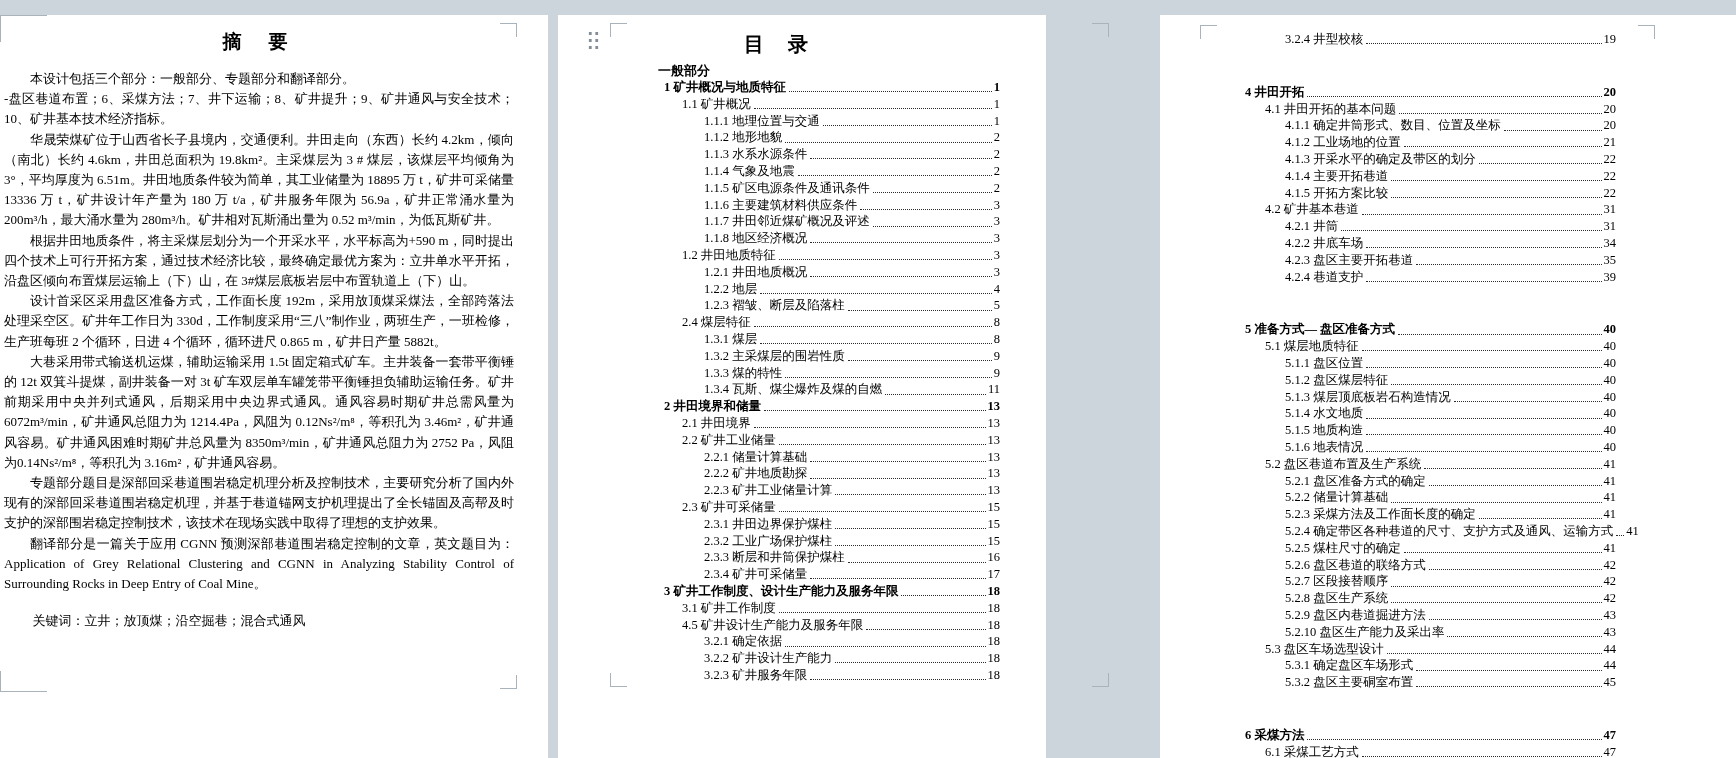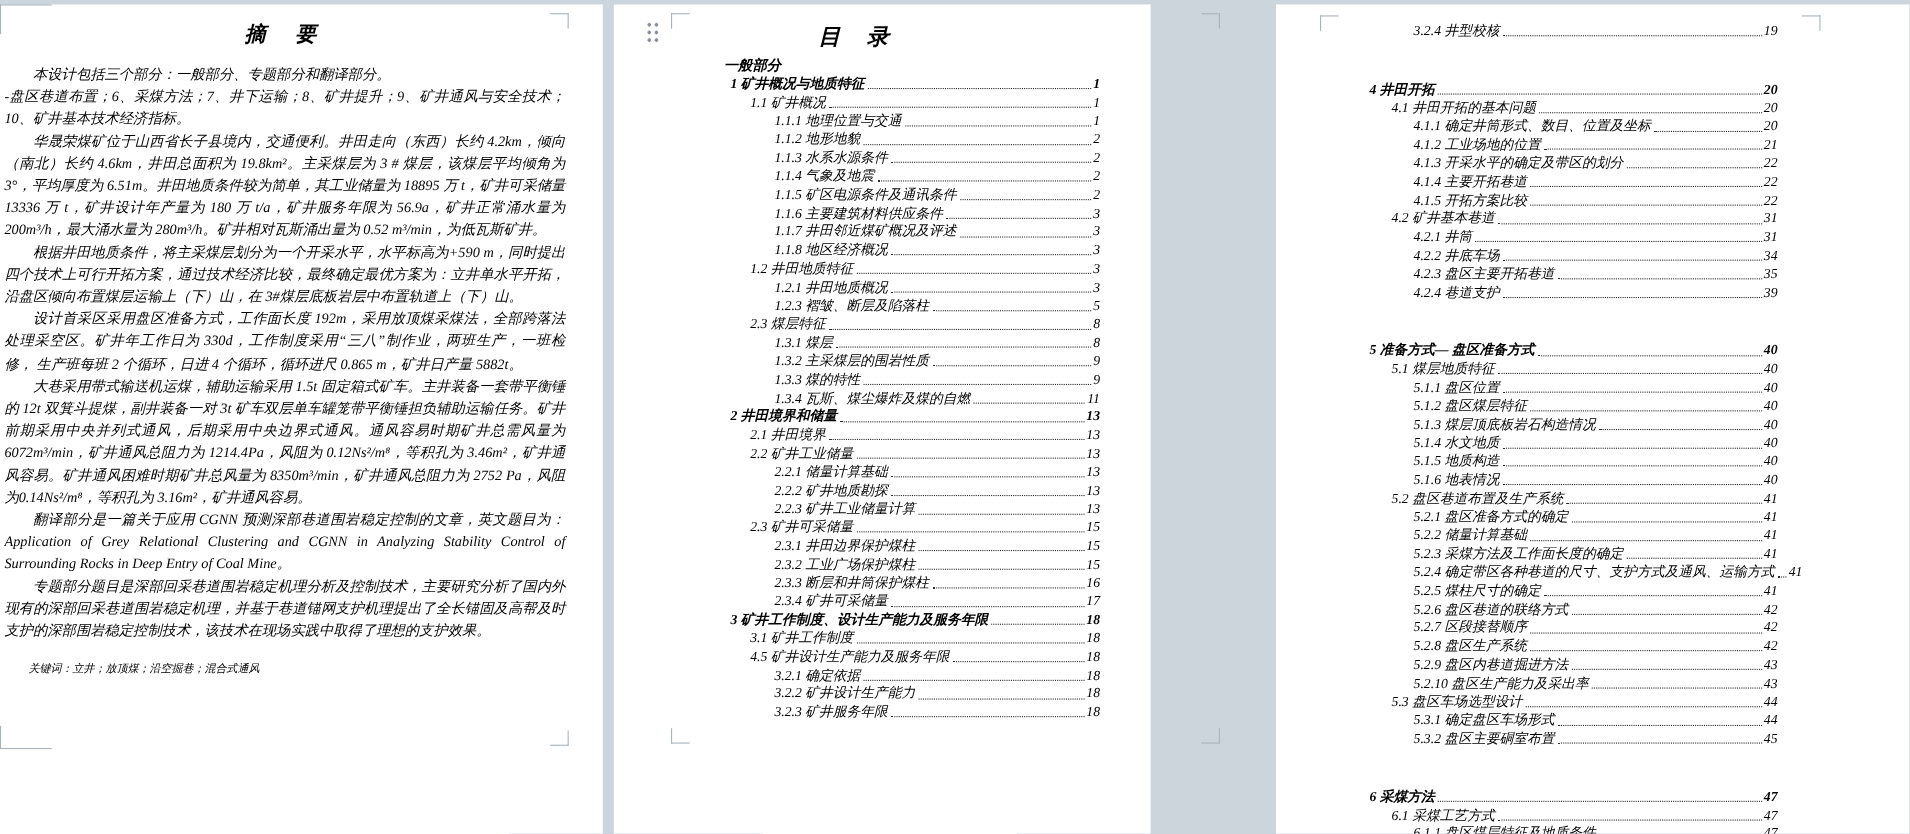--- a/index.html
+++ b/index.html
@@ -2,41 +2,41 @@
 <html><head>
 <meta charset="utf-8">
 <style>
   html,body{margin:0;padding:0;}
   body{
     width:1736px;height:758px;overflow:hidden;position:relative;
     background:#cdd5dc;
     font-family:"Liberation Serif","DejaVu Serif",serif;
     color:#000;
   }
-  .page{position:absolute;top:4px;bottom:0;background:#fff;font-style:italic;}
+  .page{position:absolute;top:15px;bottom:0;background:#fff;}
   .page-left{left:0;width:548px;}
   .page-mid{left:558px;width:488px;}
   .page-right{left:1160px;width:576px;}
 
   
   .crop{position:absolute;width:16px;height:13px;border:0 solid #a8b3bb;}
   .crop.tl{border-left-width:1px;border-top-width:1px;}
   .crop.tr{border-right-width:1px;border-top-width:1px;}
   .crop.bl{border-left-width:1px;border-bottom-width:1px;}
   .crop.br{border-right-width:1px;border-bottom-width:1px;}
 
   
   .abs-title{
     margin:14px 38px 14px 4px;text-align:center;
     font-size:19px;font-weight:bold;letter-spacing:4px;
   }
   .abs-body{margin:0 34px 0 4px;font-size:13px;line-height:20.2px;text-align:justify;}
   .abs-body p{margin:0;}
   .abs-body p.ind{text-indent:2em;}
-  .abs-keywords{margin:18px 34px 0 4px;font-size:10px;text-indent:2.2em;}
+  .abs-keywords{margin:18px 34px 0 4px;font-size:13px;text-indent:2.2em;}
 
   
   .drag-handle{
     position:absolute;left:28px;top:14px;width:13px;height:21px;
     background-image:radial-gradient(#848d95 1.4px, rgba(0,0,0,0) 1.6px);
     background-size:6.5px 7px;background-position:1px 1px;
     cursor:move;
   }
 
   
@@ -70,22 +70,22 @@
   <div class="crop br" style="left:500px;top:660px;"></div>
 
   <h1 class="abs-title">摘　要</h1>
   <div class="abs-body">
       <p class="ind">本设计包括三个部分：一般部分、专题部分和翻译部分。</p>
       <p>-盘区巷道布置；6、采煤方法；7、井下运输；8、矿井提升；9、矿井通风与安全技术；10、矿井基本技术经济指标。</p>
       <p class="ind">华晟荣煤矿位于山西省长子县境内，交通便利。井田走向（东西）长约 4.2km，倾向（南北）长约 4.6km，井田总面积为 19.8km²。主采煤层为 3 # 煤层，该煤层平均倾角为 3°，平均厚度为 6.51m。井田地质条件较为简单，其工业储量为 18895 万 t，矿井可采储量 13336 万 t，矿井设计年产量为 180 万 t/a，矿井服务年限为 56.9a，矿井正常涌水量为 200m³/h，最大涌水量为 280m³/h。矿井相对瓦斯涌出量为 0.52 m³/min，为低瓦斯矿井。</p>
       <p class="ind">根据井田地质条件，将主采煤层划分为一个开采水平，水平标高为+590 m，同时提出四个技术上可行开拓方案，通过技术经济比较，最终确定最优方案为：立井单水平开拓， 沿盘区倾向布置煤层运输上（下）山，在 3#煤层底板岩层中布置轨道上（下）山。</p>
       <p class="ind">设计首采区采用盘区准备方式，工作面长度 192m，采用放顶煤采煤法，全部跨落法处理采空区。矿井年工作日为 330d，工作制度采用“三八”制作业，两班生产，一班检修， 生产班每班 2 个循环，日进 4 个循环，循环进尺 0.865 m，矿井日产量 5882t。</p>
       <p class="ind">大巷采用带式输送机运煤，辅助运输采用 1.5t 固定箱式矿车。主井装备一套带平衡锤的 12t 双箕斗提煤，副井装备一对 3t 矿车双层单车罐笼带平衡锤担负辅助运输任务。矿井前期采用中央并列式通风，后期采用中央边界式通风。通风容易时期矿井总需风量为6072m³/min，矿井通风总阻力为 1214.4Pa，风阻为 0.12Ns²/m⁸，等积孔为 3.46m²，矿井通风容易。矿井通风困难时期矿井总风量为 8350m³/min，矿井通风总阻力为 2752 Pa，风阻为0.14Ns²/m⁸，等积孔为 3.16m²，矿井通风容易。</p>
+      <p class="ind">专题部分题目是深部回采巷道围岩稳定机理分析及控制技术，主要研究分析了国内外现有的深部回采巷道围岩稳定机理，并基于巷道锚网支护机理提出了全长锚固及高帮及时支护的深部围岩稳定控制技术，该技术在现场实践中取得了理想的支护效果。</p>
       <p class="ind">翻译部分是一篇关于应用 CGNN 预测深部巷道围岩稳定控制的文章，英文题目为：Application of Grey Relational Clustering and CGNN in Analyzing Stability Control of Surrounding Rocks in Deep Entry of Coal Mine。</p>
-      <p class="ind">专题部分题目是深部回采巷道围岩稳定机理分析及控制技术，主要研究分析了国内外现有的深部回采巷道围岩稳定机理，并基于巷道锚网支护机理提出了全长锚固及高帮及时支护的深部围岩稳定控制技术，该技术在现场实践中取得了理想的支护效果。</p>
     </div>
   <p class="abs-keywords">关键词：立井；放顶煤；沿空掘巷；混合式通风</p>
 </div>
 
 <div class="page page-mid">
   <div class="drag-handle"></div>
   <div class="crop tl" style="left:52px;top:8px;"></div>
   <div class="crop tr" style="left:534px;top:8px;"></div>
   <div class="crop bl" style="left:52px;top:658px;"></div>
   <div class="crop br" style="left:534px;top:658px;"></div>
@@ -147,26 +147,31 @@
         <span class="toc-label">1.2 井田地质特征</span>
         <span class="leader"></span>
         <span class="toc-num">3</span>
       </div>
       <div class="toc-row lv3">
         <span class="toc-label">1.2.1 井田地质概况</span>
         <span class="leader"></span>
         <span class="toc-num">3</span>
       </div>
       <div class="toc-row lv3">
+        <span class="toc-label">1.2.2 地层</span>
+        <span class="leader"></span>
+        <span class="toc-num">4</span>
+      </div>
+      <div class="toc-row lv3">
         <span class="toc-label">1.2.3 褶皱、断层及陷落柱</span>
         <span class="leader"></span>
         <span class="toc-num">5</span>
       </div>
       <div class="toc-row lv2">
-        <span class="toc-label">2.3 煤层特征</span>
+        <span class="toc-label">2.4 煤层特征</span>
         <span class="leader"></span>
         <span class="toc-num">8</span>
       </div>
       <div class="toc-row lv3">
         <span class="toc-label">1.3.1 煤层</span>
         <span class="leader"></span>
         <span class="toc-num">8</span>
       </div>
       <div class="toc-row lv3">
         <span class="toc-label">1.3.2 主采煤层的围岩性质</span>

